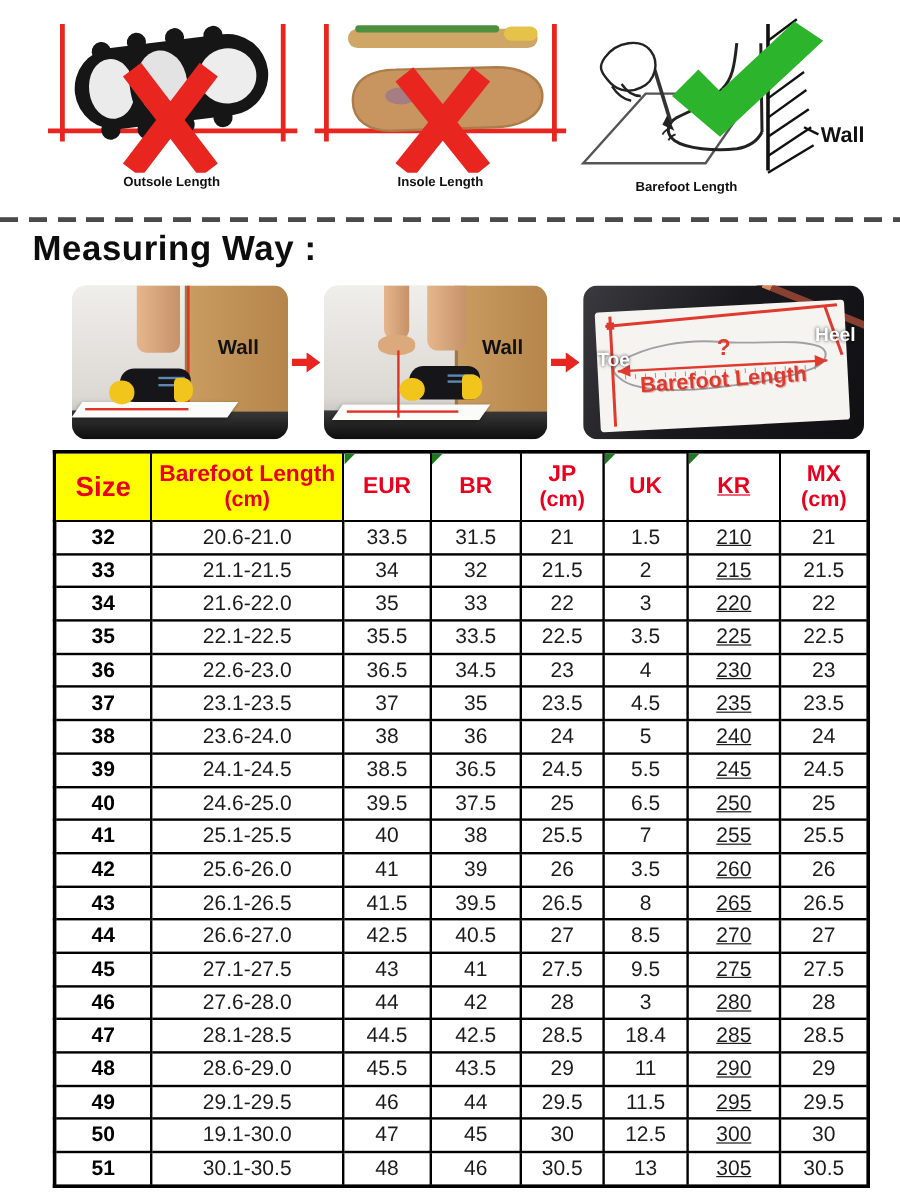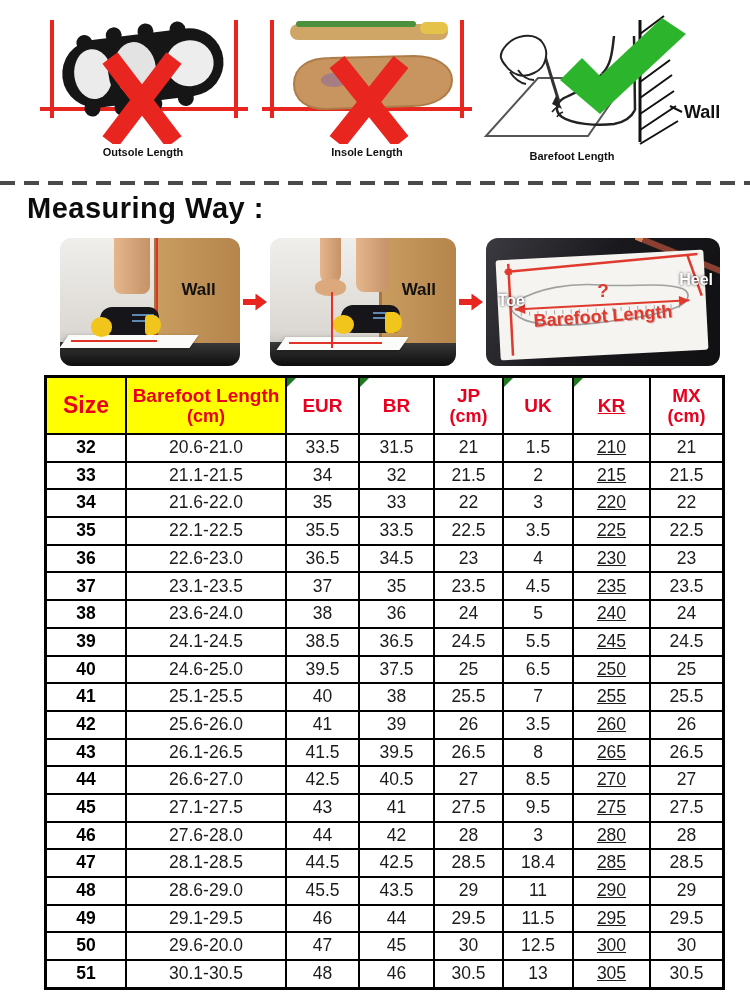--- a/index.html
+++ b/index.html
@@ -428,21 +428,21 @@
         <td class="c1">29.1-29.5</td>
         <td class="c2">46</td>
         <td class="c3">44</td>
         <td class="c4">29.5</td>
         <td class="c5">11.5</td>
         <td class="c6">295</td>
         <td class="c7">29.5</td>
       </tr>
       <tr>
         <td class="c0 size-col">50</td>
-        <td class="c1">29.6-20.0</td>
+        <td class="c1">19.1-30.0</td>
         <td class="c2">47</td>
         <td class="c3">45</td>
         <td class="c4">30</td>
         <td class="c5">12.5</td>
         <td class="c6">300</td>
         <td class="c7">30</td>
       </tr>
       <tr>
         <td class="c0 size-col">51</td>
         <td class="c1">30.1-30.5</td>

